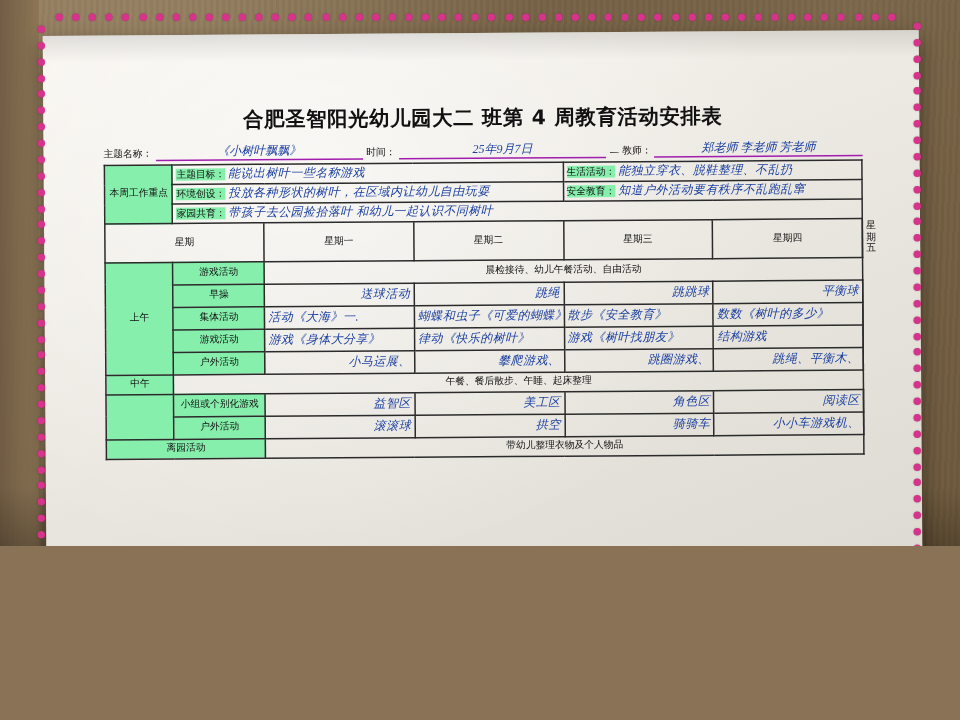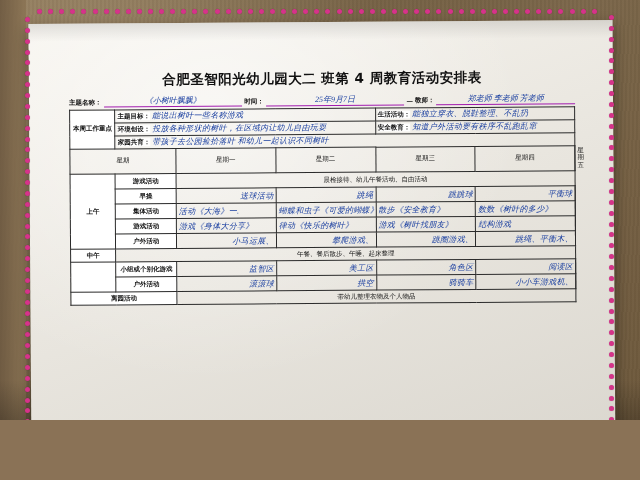--- a/index.html
+++ b/index.html
@@ -1,21 +1,21 @@
 <!DOCTYPE html>
 <html><head>
 <meta charset="utf-8">
 <style>
   html,body{margin:0;padding:0;}
   body{
     width:640px;height:480px;overflow:hidden;
     background:#8a7256;
     font-family:"Liberation Sans", sans-serif;
   }
-  #stage{position:relative;width:640px;height:420px;overflow:hidden;}
+  #stage{position:relative;width:640px;height:364px;overflow:hidden;}
 
   
   .board{
     position:absolute;inset:0;
     background:
       radial-gradient(circle at 18% 12%, rgba(255,255,255,0.06), rgba(0,0,0,0.10) 60%),
       linear-gradient(115deg,#97805f 0%, #8d7757 20%, #7d6748 45%, #8b7454 70%, #7a6343 100%);
   }
   .board:after{
     content:"";position:absolute;inset:0;
@@ -80,22 +80,21 @@
   td,th{
     border:1px solid #2b2b2b;
     padding:1px 2px;
     vertical-align:middle;
     line-height:1.15;
     font-weight:normal;
   }
   .lbl{
     text-align:center;color:#111;font-size:6.5px;
     font-family:"DejaVu Sans", sans-serif;
-    background:#ffffff;
-    font-weight:bold;
+    background:#86efac;
   }
   .hw{
     color:#1a3fa0;
     font-family:"Liberation Serif", serif;
     font-size:8px;
     letter-spacing:.3px;
     font-style:italic;
     white-space:nowrap;overflow:hidden;text-overflow:clip;
   }
   .hw.center{text-align:right;padding-left:21px;}
@@ -104,21 +103,21 @@
   .row-t{height:13px;}
   .daysrow td{height:13px;text-align:center;font-size:6.5px;color:#111;font-family:"DejaVu Sans",sans-serif;}
 
   .col-a{width:9%;}
   .col-b{width:12%;}
   .col-c{width:19.75%;}
   .meta{
     display:flex;align-items:flex-end;font-size:6.5px;color:#111;margin-bottom:2px;gap:2px;
     font-family:"DejaVu Sans",sans-serif;
   }
-  .meta .k{white-space:nowrap;font-weight:bold;}
+  .meta .k{white-space:nowrap;}
   .meta .v{
     border-bottom:1px solid #a21caf;flex:1;text-align:center;
     color:#1a3fa0;font-family:"Liberation Serif",serif;font-style:italic;font-size:8px;
   }
 </style>
 </head>
 <body>
 
 <div id="stage">
   <div class="board"></div>

